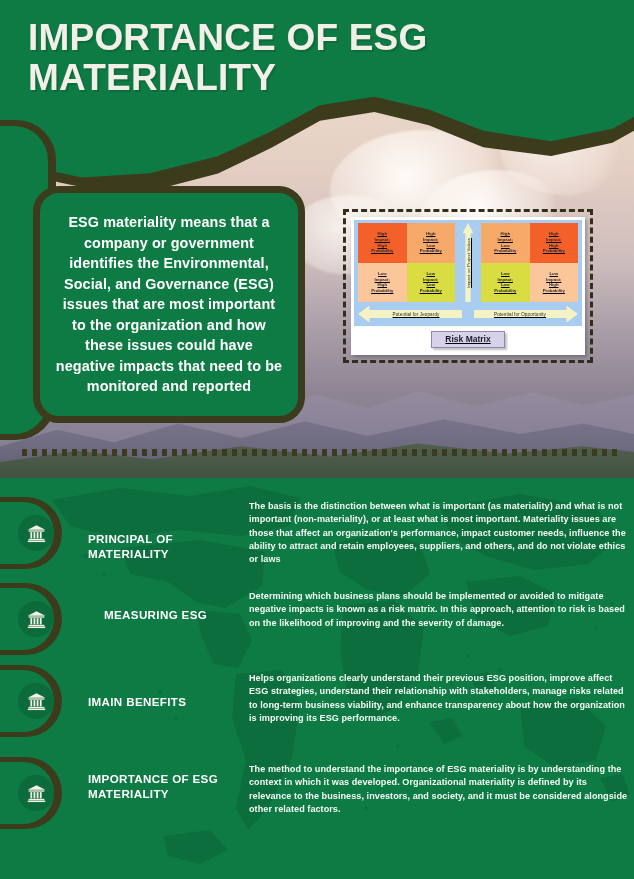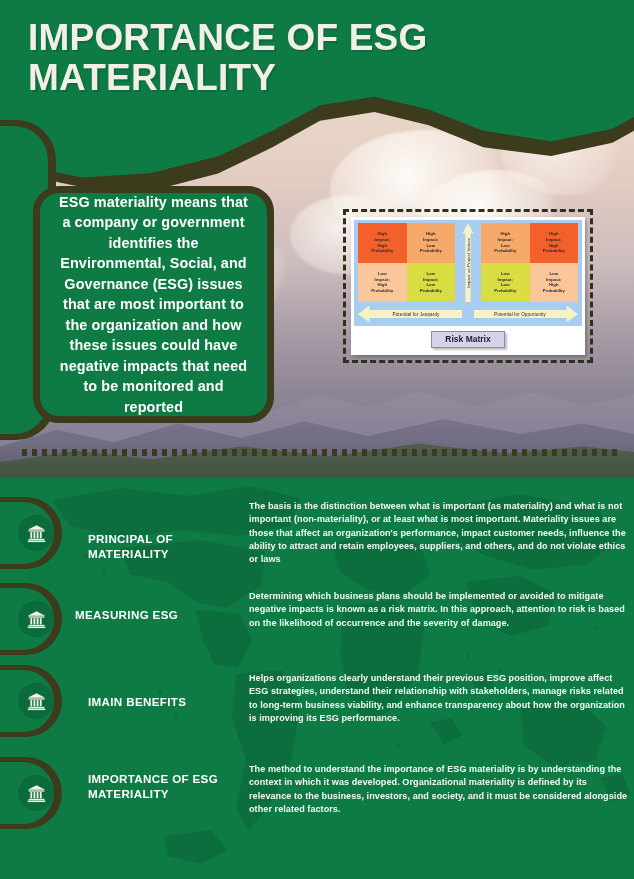--- a/index.html
+++ b/index.html
@@ -77,37 +77,38 @@
     position:absolute; left:-40px; top:120px; width:96px; height:320px;
     background:var(--brown); border-radius:0 40px 40px 0;
   }
   .left-strip {
     position:absolute; left:-40px; top:126px; width:88px; height:308px;
     background:var(--green); border-radius:0 34px 34px 0;
   }
 
   
   .callout {
-    position:absolute; left:33px; top:186px; width:241px; height:237px;
+    position:absolute; left:33px; top:186px; width:272px; height:237px;
     background:var(--green);
     border:7px solid var(--brown);
     border-radius:26px;
     display:flex; align-items:center; justify-content:center;
     padding:10px 14px;
   }
   .callout p {
     color:#ffffff; font-size:14.4px; font-weight:800;
     line-height:1.42; text-align:center; letter-spacing:.1px;
   }
 
   
   .fig-frame {
     position:absolute; left:343px; top:209px; width:250px; height:154px;
     border:3px dashed #2f2f1b;
     padding:5px;
+    text-decoration:underline;
   }
   .fig-card {
     width:100%; height:100%;
     background:#ffffff;
     box-shadow:2px 2px 4px rgba(0,0,0,.28);
     padding:3px;
     display:flex; flex-direction:column;
   }
   .fig-inner {
     flex:1; background:#a8cdf0; position:relative;
@@ -354,22 +355,22 @@
             <polygon points="12,2.6 22,7.6 2,7.6" fill="#f6f1e6"></polygon>
             <rect x="3" y="8.4" width="18" height="1.5" fill="#f6f1e6"></rect>
             <rect x="5" y="10.4" width="2.1" height="7.2" fill="#f6f1e6"></rect>
             <rect x="8.6" y="10.4" width="2.1" height="7.2" fill="#f6f1e6"></rect>
             <rect x="12.2" y="10.4" width="2.1" height="7.2" fill="#f6f1e6"></rect>
             <rect x="15.8" y="10.4" width="2.1" height="7.2" fill="#f6f1e6"></rect>
             <rect x="3" y="18.1" width="18" height="1.6" fill="#f6f1e6"></rect>
             <rect x="2" y="20.1" width="20" height="1.7" fill="#f6f1e6"></rect>
           </svg>
         </div>
-        <div class="row-title" style="left: 75px; top: 29px;">MEASURING ESG</div>
-        <div class="row-body" style="top: 12px;">Determining which business plans should be implemented or avoided to mitigate negative impacts is known as a risk matrix. In this approach, attention to risk is based on the likelihood of occurrence and the severity of damage.</div>
+        <div class="row-title" style="left: 104px; top: 29px;">MEASURING ESG</div>
+        <div class="row-body" style="top: 12px;">Determining which business plans should be implemented or avoided to mitigate negative impacts is known as a risk matrix. In this approach, attention to risk is based on the likelihood of improving and the severity of damage.</div>
       </div>
       <div class="row" style="top: 660px;">
         <div class="pill-outline" style="top: 5px;"></div>
         <div class="pill-face" style="top: 10px;"></div>
         <div class="icon-disc" style="top: 23px;">
           <svg width="21" height="21" viewBox="0 0 24 24">
             <polygon points="12,2.6 22,7.6 2,7.6" fill="#f6f1e6"></polygon>
             <rect x="3" y="8.4" width="18" height="1.5" fill="#f6f1e6"></rect>
             <rect x="5" y="10.4" width="2.1" height="7.2" fill="#f6f1e6"></rect>
             <rect x="8.6" y="10.4" width="2.1" height="7.2" fill="#f6f1e6"></rect>

